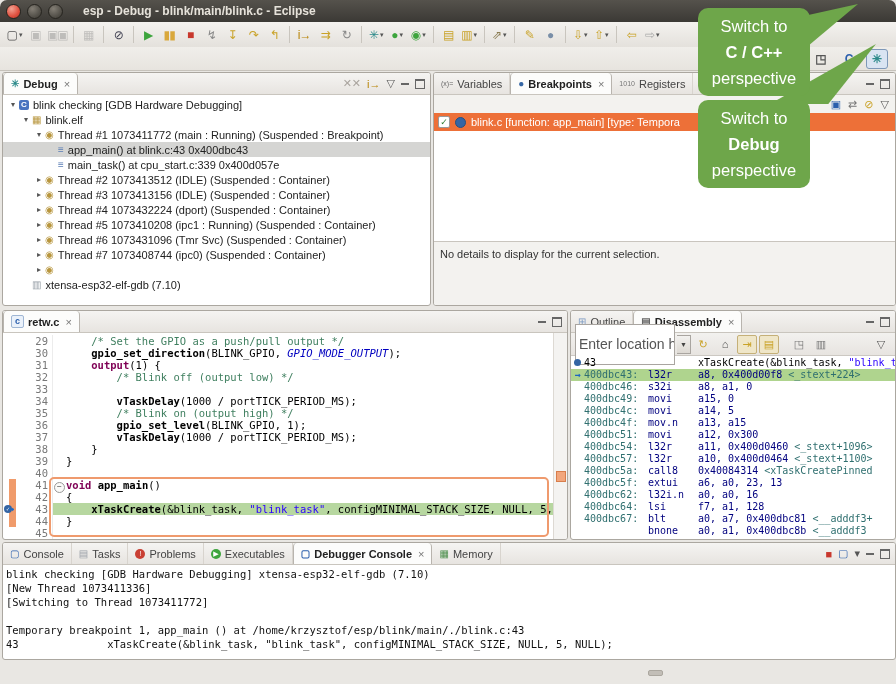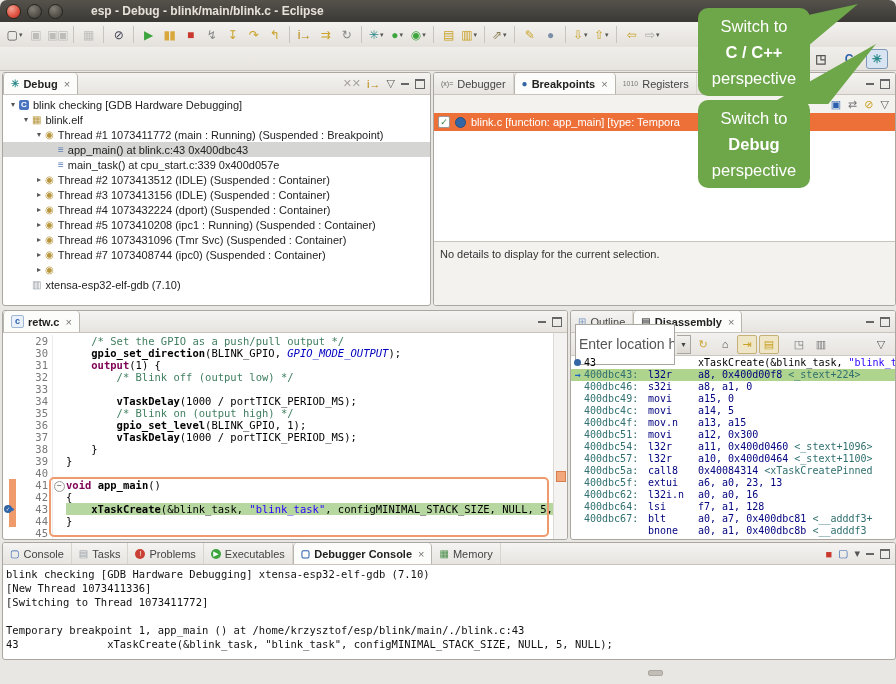--- a/index.html
+++ b/index.html
@@ -5,21 +5,21 @@
   html,body{margin:0;padding:0}
   body{width:896px;height:684px;position:relative;overflow:hidden;
        font-family:"Liberation Sans",sans-serif;background:#E9E7E3;}
   
   .titlebar{position:absolute;left:0;top:0;right:0;height:22px;
     background:linear-gradient(#55524C,#3B3935);border-radius:7px 7px 0 0;
     display:flex;align-items:center;color:#E6E2DA;font-size:12px;font-weight:bold;}
   .winbtn{width:13px;height:13px;border-radius:50%;margin-left:6px;border:1px solid #26241F;flex:none}
   .winbtn.close{background:radial-gradient(circle at 35% 30%,#F2A393,#DF4F3E 60%,#A93A2B)}
   .winbtn.gray{background:radial-gradient(circle at 35% 30%,#837E75,#55524B 60%,#3C3933)}
-  .titletext{margin-left:28px;white-space:nowrap}
+  .titletext{margin-left:20px;white-space:nowrap}
   
   .toolbar{position:absolute;left:0;top:22px;right:0;height:25px;
     background:linear-gradient(#F4F2EF,#E4E1DC);border-bottom:1px solid #C6C2BB;
     display:flex;align-items:center;padding-left:4px;}
   .tbi{height:20px;min-width:19px;display:flex;align-items:center;justify-content:center;
     font-size:12px;margin:0 1px;border-radius:3px;white-space:nowrap}
   .tbi .glyph{letter-spacing:-1px}
   .tbi .dd{font-size:7px;color:#555;margin-left:2px}
   .tbsep{width:1px;height:17px;background:#C9C5BE;margin:0 4px;flex:none}
   
@@ -62,21 +62,21 @@
     padding-left:4px;font-size:11px;gap:5px;white-space:nowrap;overflow:hidden}
   .chk{width:10px;height:10px;background:#fff;border:1px solid #999;border-radius:2px;
     color:#2E7D32;font-size:9px;line-height:10px;text-align:center;flex:none}
   .bpic{width:9px;height:9px;border-radius:50%;background:#3465A4;border:1px solid #27507F;flex:none}
   .bpfill{flex:1}
   .bpdetails{height:57px;flex:none;background:#F3F2EF;border-top:1px solid #C9C5BE;
     font-size:11px;color:#333;padding:6px 0 0 6px}
   
   .edbody{position:relative;flex:1;padding-top:2px;font-family:"DejaVu Sans Mono",monospace;
     font-size:10.5px;color:#000;overflow:hidden}
-  .cl{height:12px;display:flex;align-items:center;white-space:pre}
+  .cl{height:12px;display:flex;white-space:pre}
   .ann{width:15px;flex:none;position:relative;height:100%}
   .rangebar{position:absolute;left:6px;top:0;width:7px;height:100%;background:#F09B6B}
   .bpdot{position:absolute;left:1px;top:2px;width:8px;height:8px;border-radius:50%;
     background:#3465A4;color:#fff;font-size:6px;line-height:8px;text-align:center}
   .iparrow{position:absolute;left:5px;top:0;color:#1F66C0;font-weight:bold;font-size:10px}
   .lnum{width:30px;flex:none;text-align:right;color:#787878;padding-right:4px;
     border-right:1px solid #ECECEC;height:100%;line-height:12px}
   .fold{width:13px;flex:none;text-align:center}
   .fm{display:inline-block;width:9px;height:9px;border:1px solid #999;border-radius:50%;
     font-size:8px;line-height:7px;color:#555;background:#FAFAF8}
@@ -336,21 +336,21 @@
         <span class="ti" style="color: rgb(152, 160, 168);">▥</span>
         <span>xtensa-esp32-elf-gdb (7.10)</span>
       </div>
     </div>
 </div>
 
 <div class="view" id="bp-view" style="left:433px;top:72px;width:461px;height:232px">
   <div class="tabbar" id="bp-tabbar">
       <span class="tab">
         <span class="txticon" style="color: rgb(102, 102, 102);">(x)=</span>
-        <span>Debugger</span>
+        <span>Variables</span>
       </span>
       <span class="tab sel">
         <span style="color: rgb(52, 101, 164); font-size: 10px;">●</span>
         <span>Breakpoints</span>
         <span class="tclose">×</span>
       </span>
       <span class="tab">
         <span class="txticon" style="color: rgb(119, 119, 119);">1010</span>
         <span>Registers</span>
       </span>

